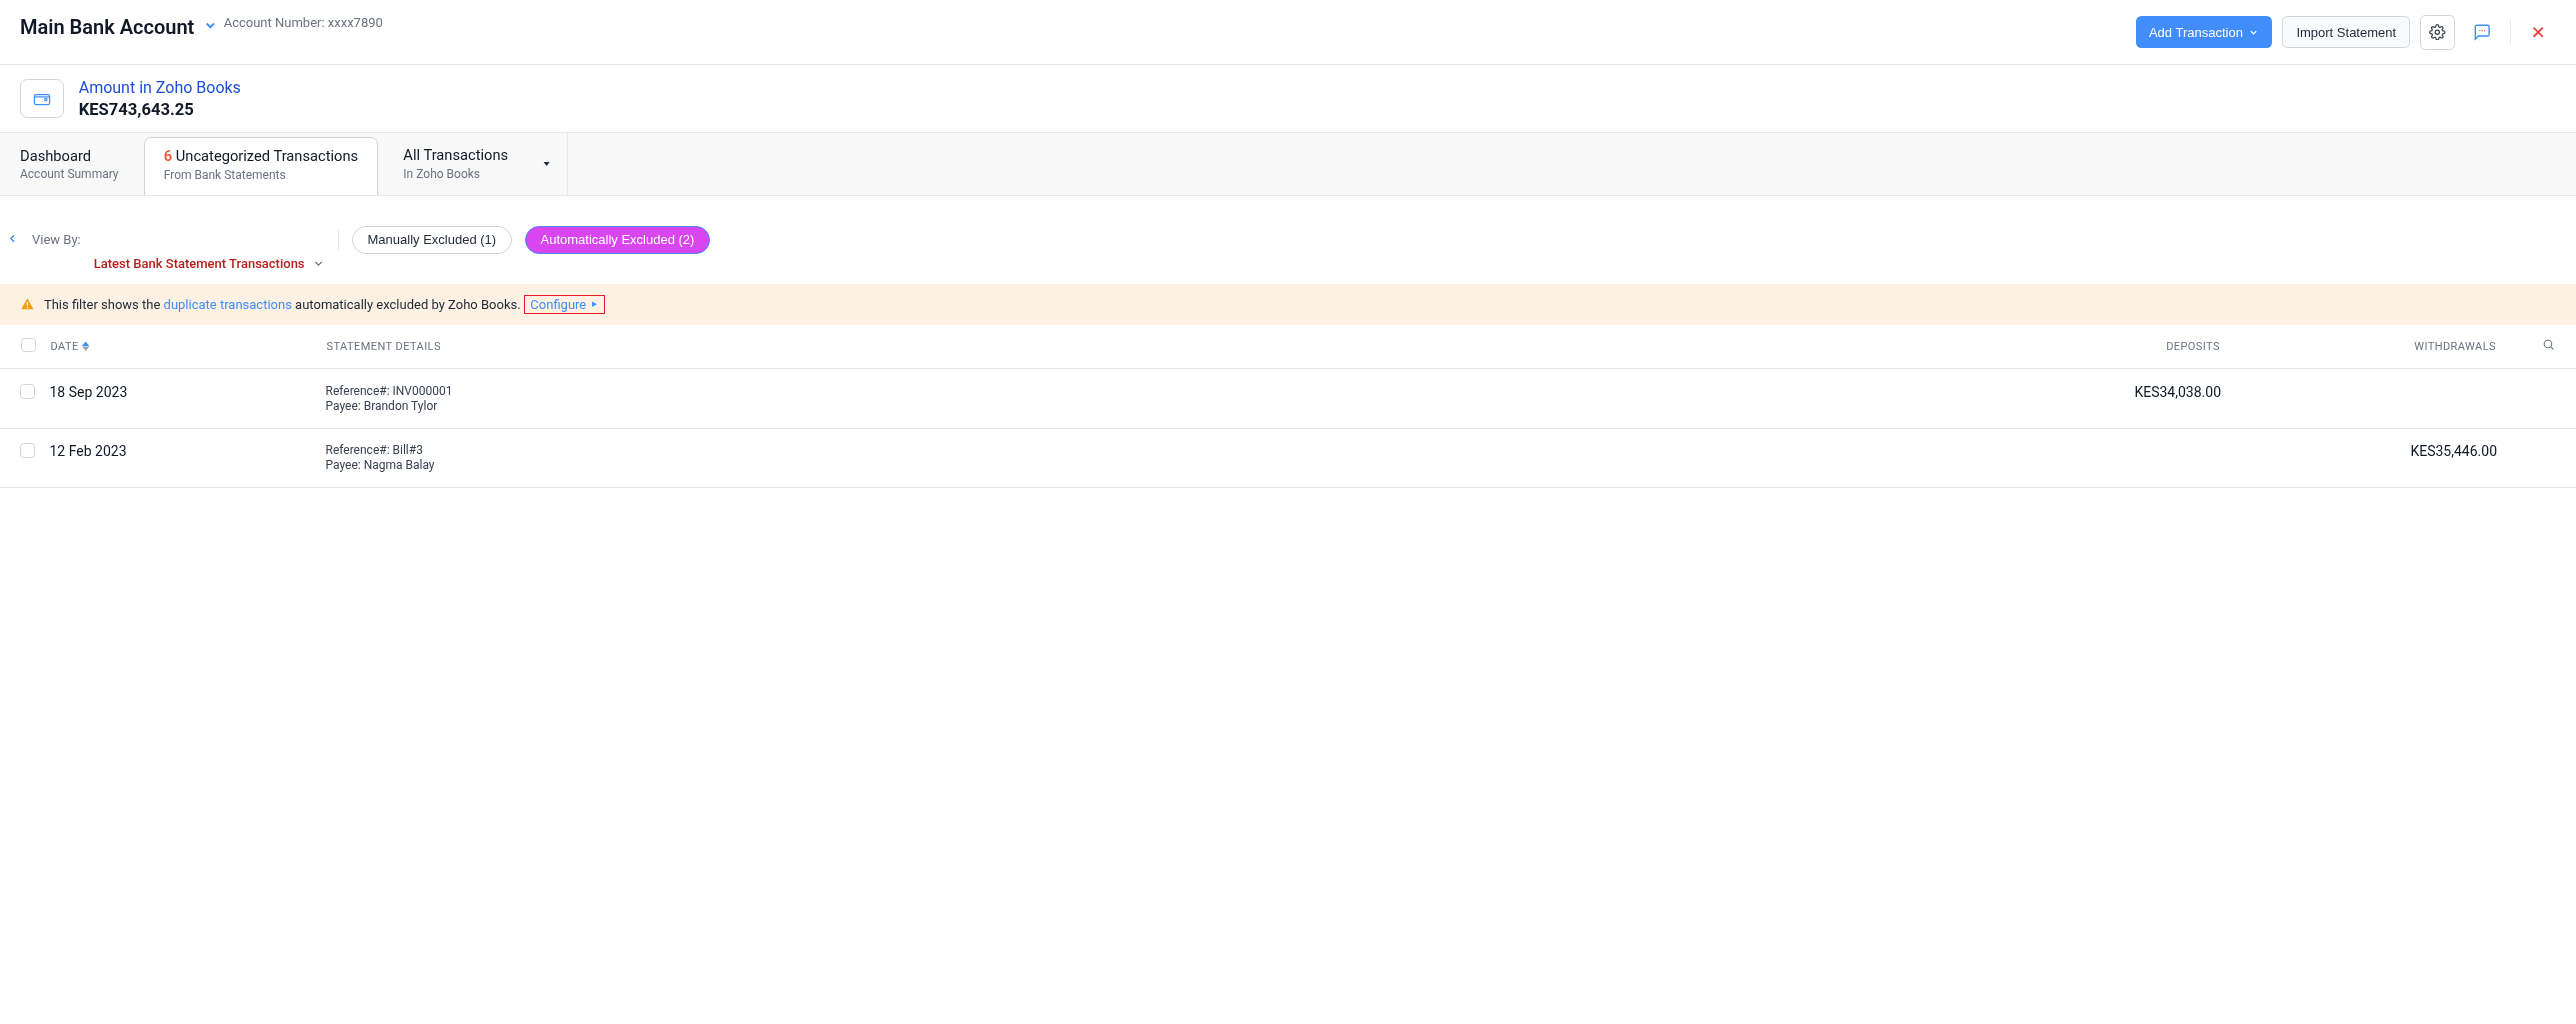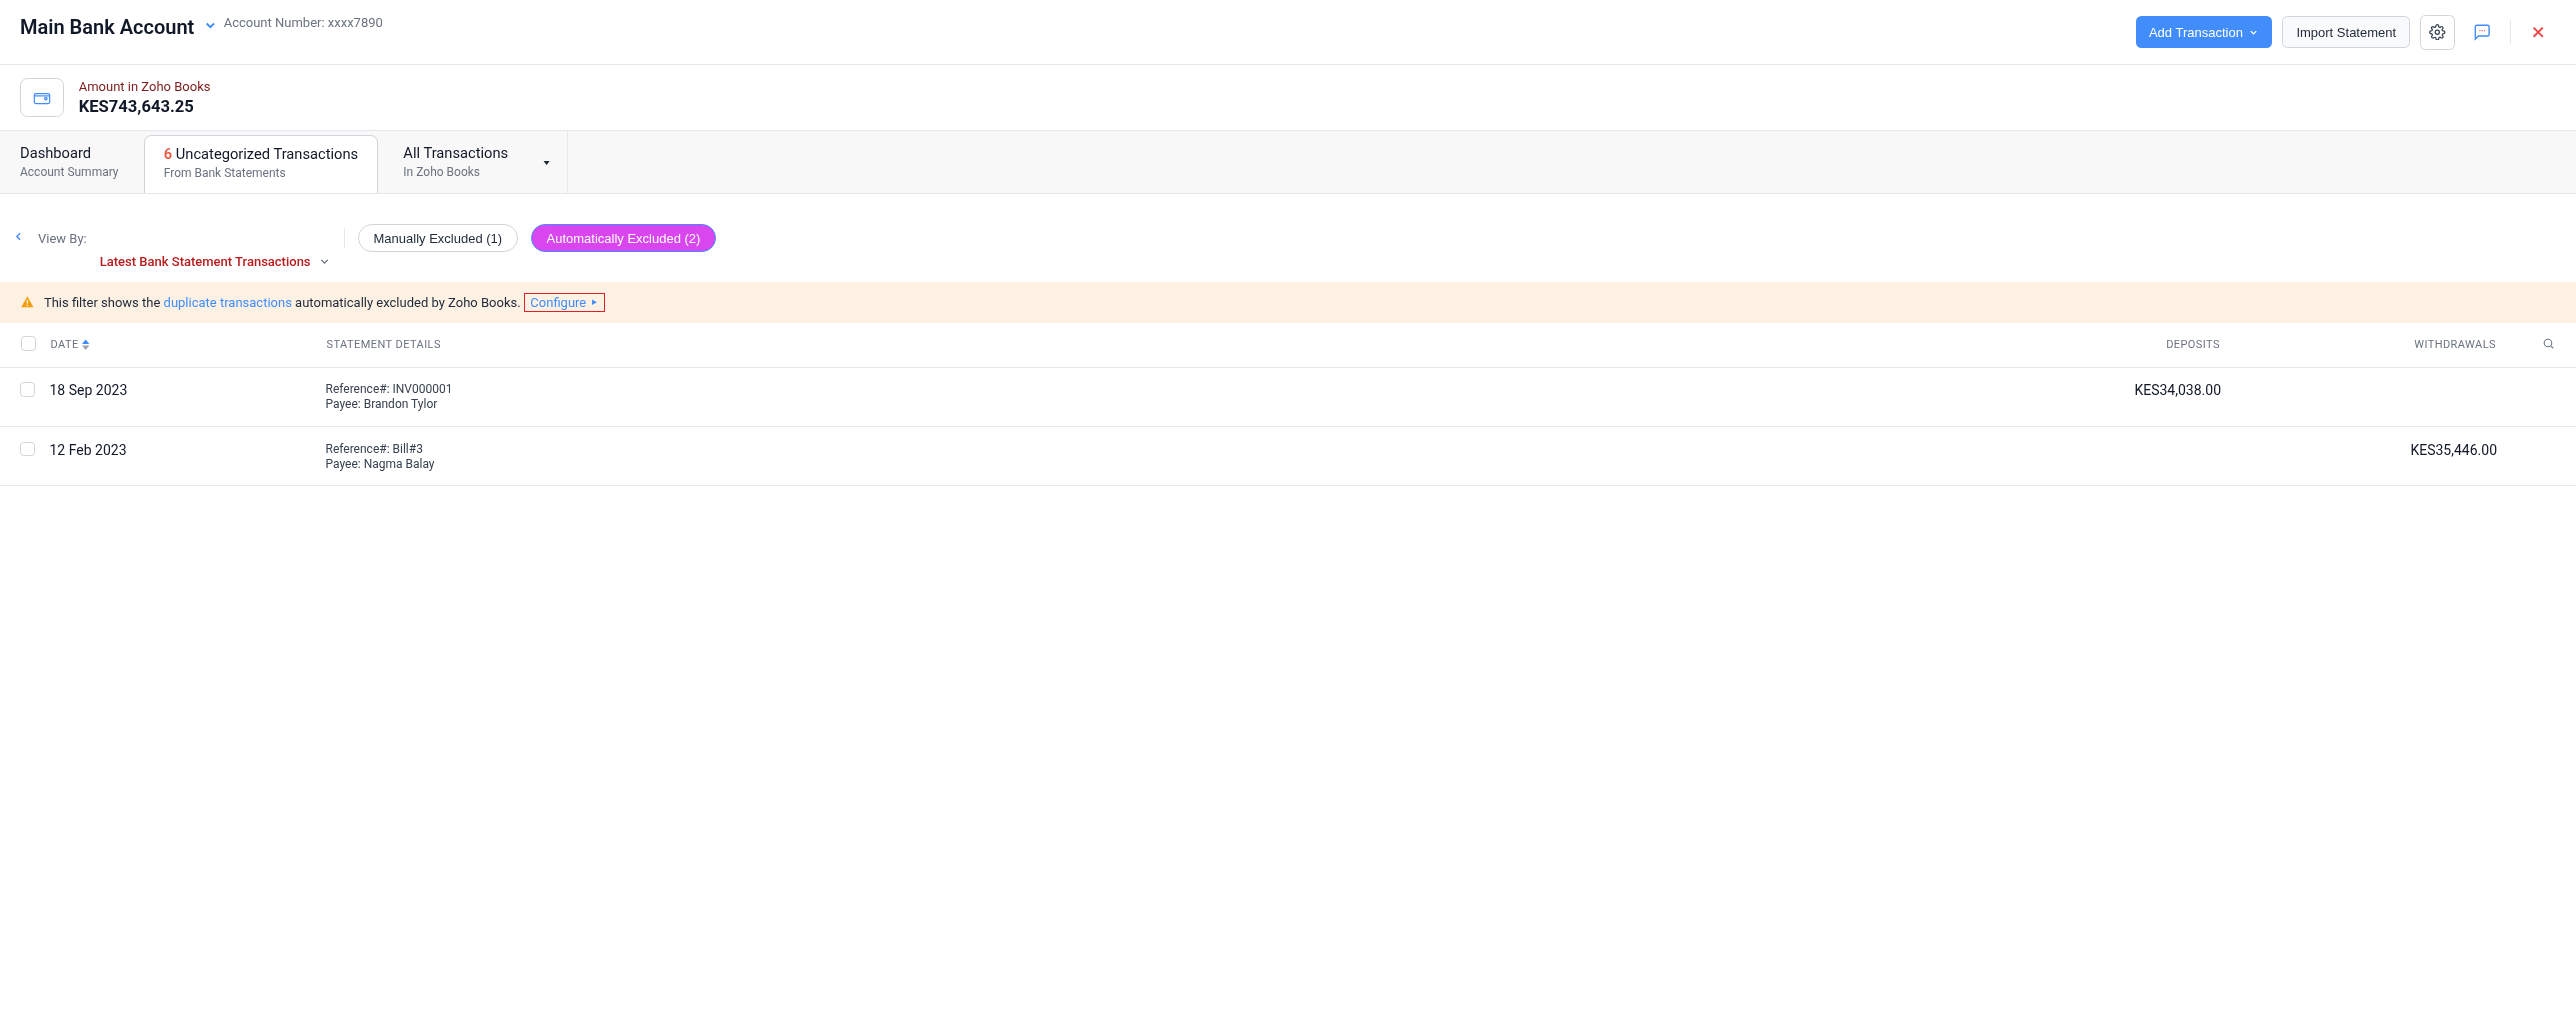--- a/index.html
+++ b/index.html
@@ -71,21 +71,21 @@
     width: 44px;
     height: 39px;
     border: 0.9px solid #d1d5db;
     border-radius: 7.4px;
     display: flex;
     align-items: center;
     justify-content: center;
     background: #fff;
   }
   .summary-text { display: flex; flex-direction: column; gap: 2.8px; }
-  .summary-label { font-size: 13px; color: #7f1d1d; }
+  .summary-label { font-size: 16px; color: #1d4ed8; }
   .summary-amount { font-size: 16.6px; font-weight: 700; color: #111827; }
 
   .tabs-row {
     display: flex;
     align-items: stretch;
     background: #f8f8f8;
     border-bottom: 0.9px solid #e5e7eb;
     padding-left: 20px;
   }
   .tab {
@@ -99,38 +99,38 @@
   .tab.active {
     background: #fff;
     border: 0.9px solid #d1d5db;
     border-bottom: none;
     border-radius: 7.4px 7.4px 0 0;
     margin-top: 3.7px;
     margin-left: 7.4px;
     margin-right: 7.4px;
     padding-top: 9.2px;
   }
-  .tab.first { border-right: none; padding-left: 0; }
+  .tab.first { border-right: none; padding-left: 0; justify-content: center; }
   .tab-title { font-size: 14.7px; color: #111827; }
   .tab-sub { font-size: 12px; color: #6b7280; }
   .count-badge { color: #e8573f; font-weight: 600; }
   .tab-caret {
     width: 41px;
     display: flex;
     align-items: center;
     justify-content: center;
     border-right: 0.9px solid #e5e7eb;
     cursor: pointer;
   }
 
   .filter-row {
     display: flex;
     align-items: center;
     gap: 13px;
-    padding: 13px 12px;
+    padding: 13px 6px;
   }
   .back-chev svg { width: 13px; height: 13px; }
   .view-by-label { font-size: 13px; color: #6b7280; }
   .view-by-value { font-size: 13px; color: #b91c1c; font-weight: 500; display: flex; align-items: center; gap: 7.4px; margin-top: 47px; }
   .view-by-value svg { width: 13px; height: 13px; }
   .vr2 { width: 0.9px; height: 20px; background: #e5e7eb; }
   .pill {
     border: 0.9px solid #d1d5db;
     background: #fff;
     border-radius: 920px;

